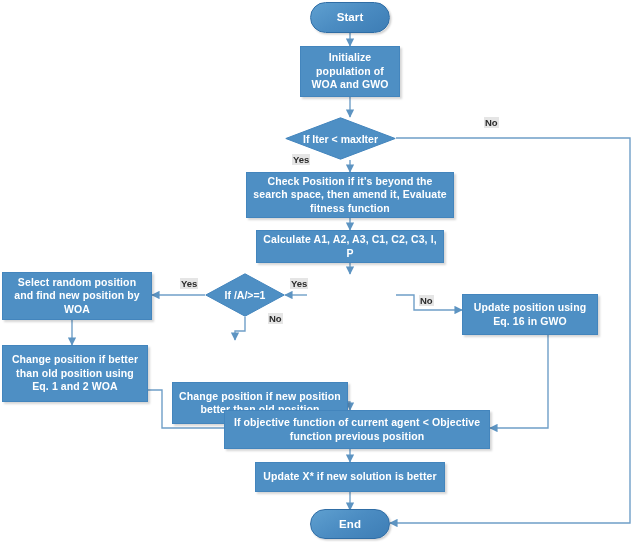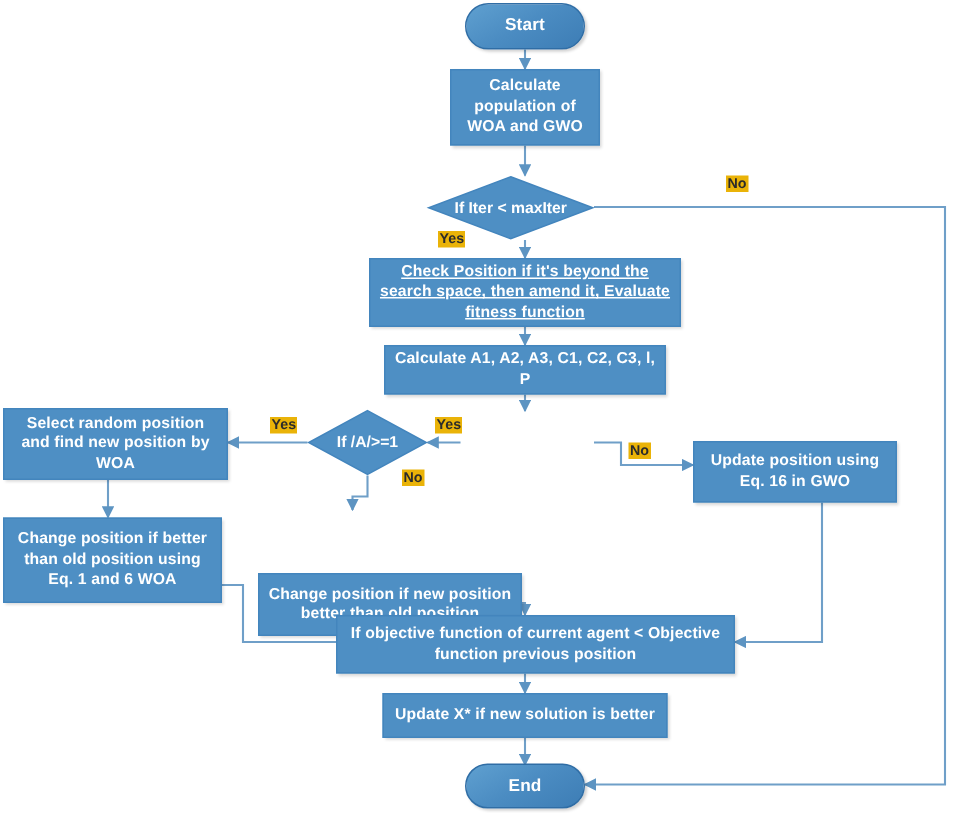--- a/index.html
+++ b/index.html
@@ -73,21 +73,21 @@
     font-size: 10.5px;
     text-align: center;
     white-space: nowrap;
   }
   .edge-label {
     position: absolute;
     color: #2b2b2b;
     font-size: 9.5px;
     font-weight: bold;
     font-family: "Liberation Sans", sans-serif;
-    background: #eab308;
+    background: #e5e5e5;
     padding: 0 1px;
     white-space: nowrap;
   }
   .ital { }
 </style>
 </head>
 <body>
 
 <div id="canvas">
 
@@ -131,52 +131,52 @@
 
       <path d="M 396 138 L 630 138 L 630 523 L 390 523"></path>
     </g>
   </svg>
 
   <div class="node term" style="left:310px; top:2px; width:80px; height:31px;">
     <span>Start</span>
   </div>
 
   <div class="node proc" style="left:300px; top:46px; width:100px; height:51px;">
-    <span>Calculate population of WOA and GWO</span>
+    <span>Initialize population of WOA and GWO</span>
   </div>
 
   <div class="diamond-wrap" style="left:285px; top:117px; width:111px; height:43px;">
     <svg width="111" height="43" viewBox="0 0 111 43">
       <polygon points="55.5,0.8 110.2,21.5 55.5,42.2 0.8,21.5" fill="#4e8fc4" stroke="#4385bd" stroke-width="1"></polygon>
     </svg>
     <div class="diamond-label">If Iter &lt; maxIter</div>
   </div>
 
-  <div class="node proc" style="left:246px; top:172px; width:208px; height:46px;text-decoration:underline;">
+  <div class="node proc" style="left:246px; top:172px; width:208px; height:46px;">
     <span>Check Position if it's beyond the search space, then amend it, Evaluate fitness function</span>
   </div>
 
   <div class="node proc ital" style="left:256px; top:230px; width:188px; height:33px;">
     <span>Calculate A1, A2, A3, C1, C2, C3, l, P</span>
   </div>
 
   <div class="diamond-wrap" style="left:205px; top:273px; width:80px; height:44px;">
     <svg width="80" height="44" viewBox="0 0 80 44">
       <polygon points="40,0.8 79.2,22 40,43.2 0.8,22" fill="#4e8fc4" stroke="#4385bd" stroke-width="1"></polygon>
     </svg>
     <div class="diamond-label">If /A/&gt;=1</div>
   </div>
 
 
   <div class="node proc" style="left:2px; top:272px; width:150px; height:48px;">
     <span>Select random position and find new position by WOA</span>
   </div>
 
   <div class="node proc" style="left:2px; top:345px; width:146px; height:57px;">
-    <span>Change position if better than old position  using Eq. 1 and 6 WOA</span>
+    <span>Change position if better than old position  using Eq. 1 and 2 WOA</span>
   </div>
 
   <div class="node proc" style="left:172px; top:340px; width:176px; height:42px;margin-top:42px;">
     <span>Change position if new position better than old position</span>
   </div>
 
   <div class="node proc" style="left:462px; top:294px; width:136px; height:41px;">
     <span>Update position using Eq. 16 in GWO</span>
   </div>
 

